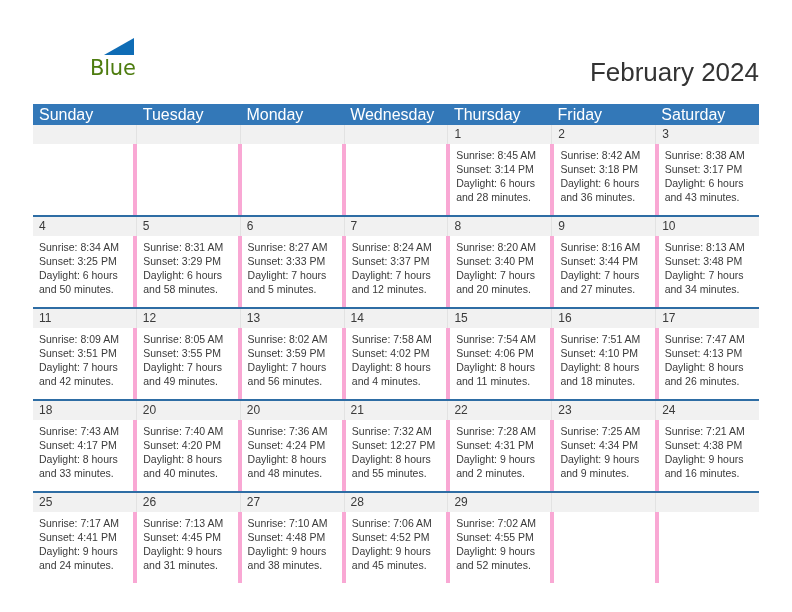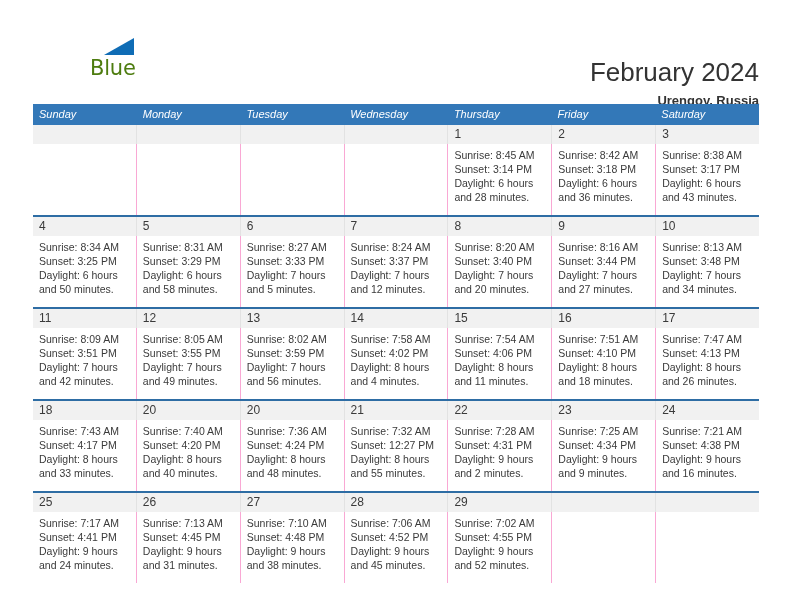--- a/index.html
+++ b/index.html
@@ -97,27 +97,26 @@
   }
 
   .weekday-row {
     display: flex;
     background: #3378b8;
     height: 21px;
   }
   .weekday-cell {
     flex: 1 1 0;
     color: #ffffff;
-    font-size: 11px;
+    font-size: 16px;
     line-height: 21px;
     padding-left: 6px;
     box-sizing: border-box;
     white-space: nowrap;
     overflow: hidden;
-    font-style: italic;
   }
 
   .week-row {
     border-top: 2px solid #2e6da4;
   }
   .week-row:first-of-type {
     border-top: none;
   }
 
   .daynum-row {
@@ -142,21 +141,21 @@
 
   .detail-row {
     display: flex;
     height: 71px;
     background: #ffffff;
   }
   .detail-cell {
     flex: 1 1 0;
     box-sizing: border-box;
     padding: 4px 5px 0 6px;
-    border-right: 1px solid #f9a8d4;
+    border-right: 4px solid #f9a8d4;
     overflow: hidden;
   }
   .detail-cell:last-child {
     border-right: none;
   }
   .detail-line {
     font-size: 10.5px;
     line-height: 14px;
     color: #3a3a3a;
     white-space: nowrap;
@@ -170,30 +169,29 @@
 
   <div class="header">
 
     <div class="logo">
       <span class="logo-triangle"></span>
       <span class="logo-blue">Blue</span>
     </div>
 
     <div class="title-block">
       <div class="cal-title">February 2024</div>
-      <div class="cal-subtitle">Urengoy, Russia</div>
     </div>
 
   </div>
 
   <div class="calendar">
     <div class="weekday-row" id="weekday-row">
         <div class="weekday-cell">Sunday</div>
+        <div class="weekday-cell">Tuesday</div>
         <div class="weekday-cell">Monday</div>
-        <div class="weekday-cell">Tuesday</div>
         <div class="weekday-cell">Wednesday</div>
         <div class="weekday-cell">Thursday</div>
         <div class="weekday-cell">Friday</div>
         <div class="weekday-cell">Saturday</div>
       </div>
     <div id="weeks-container">
         <div class="week-row">
           <div class="daynum-row">
             <div class="daynum-cell"></div>
             <div class="daynum-cell"></div>

